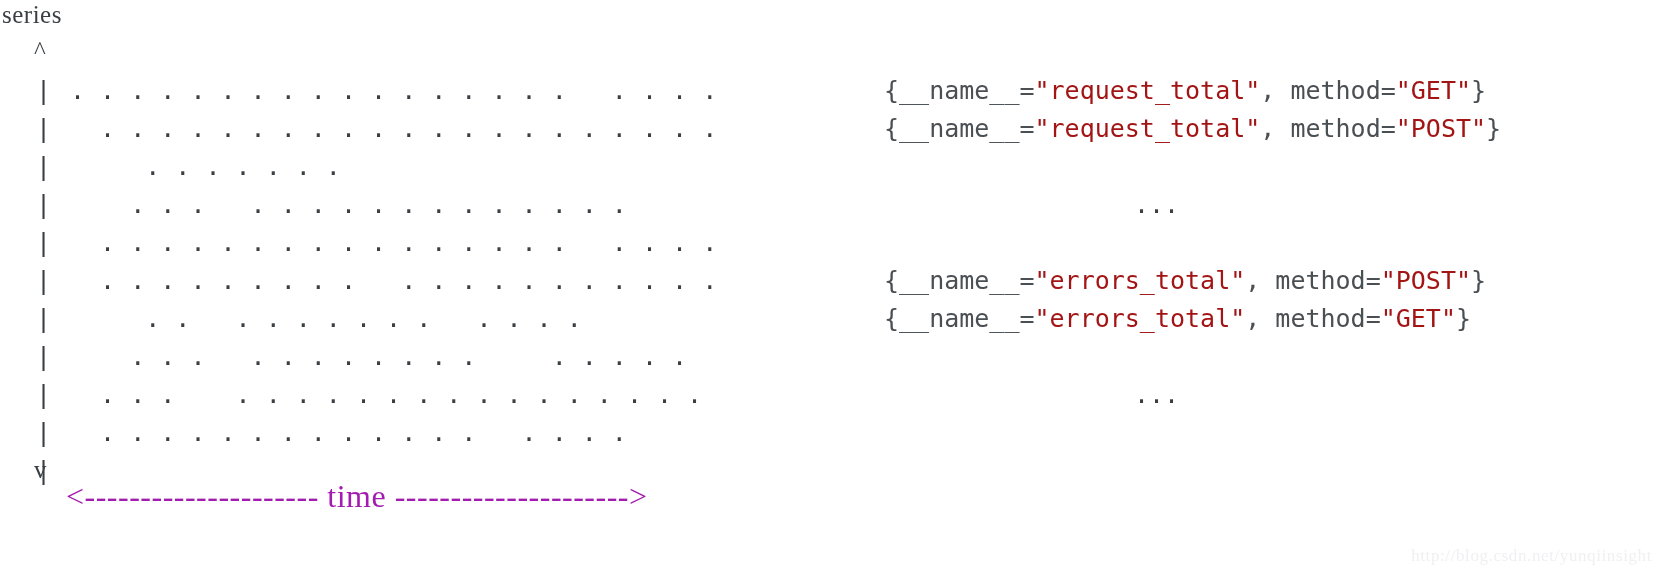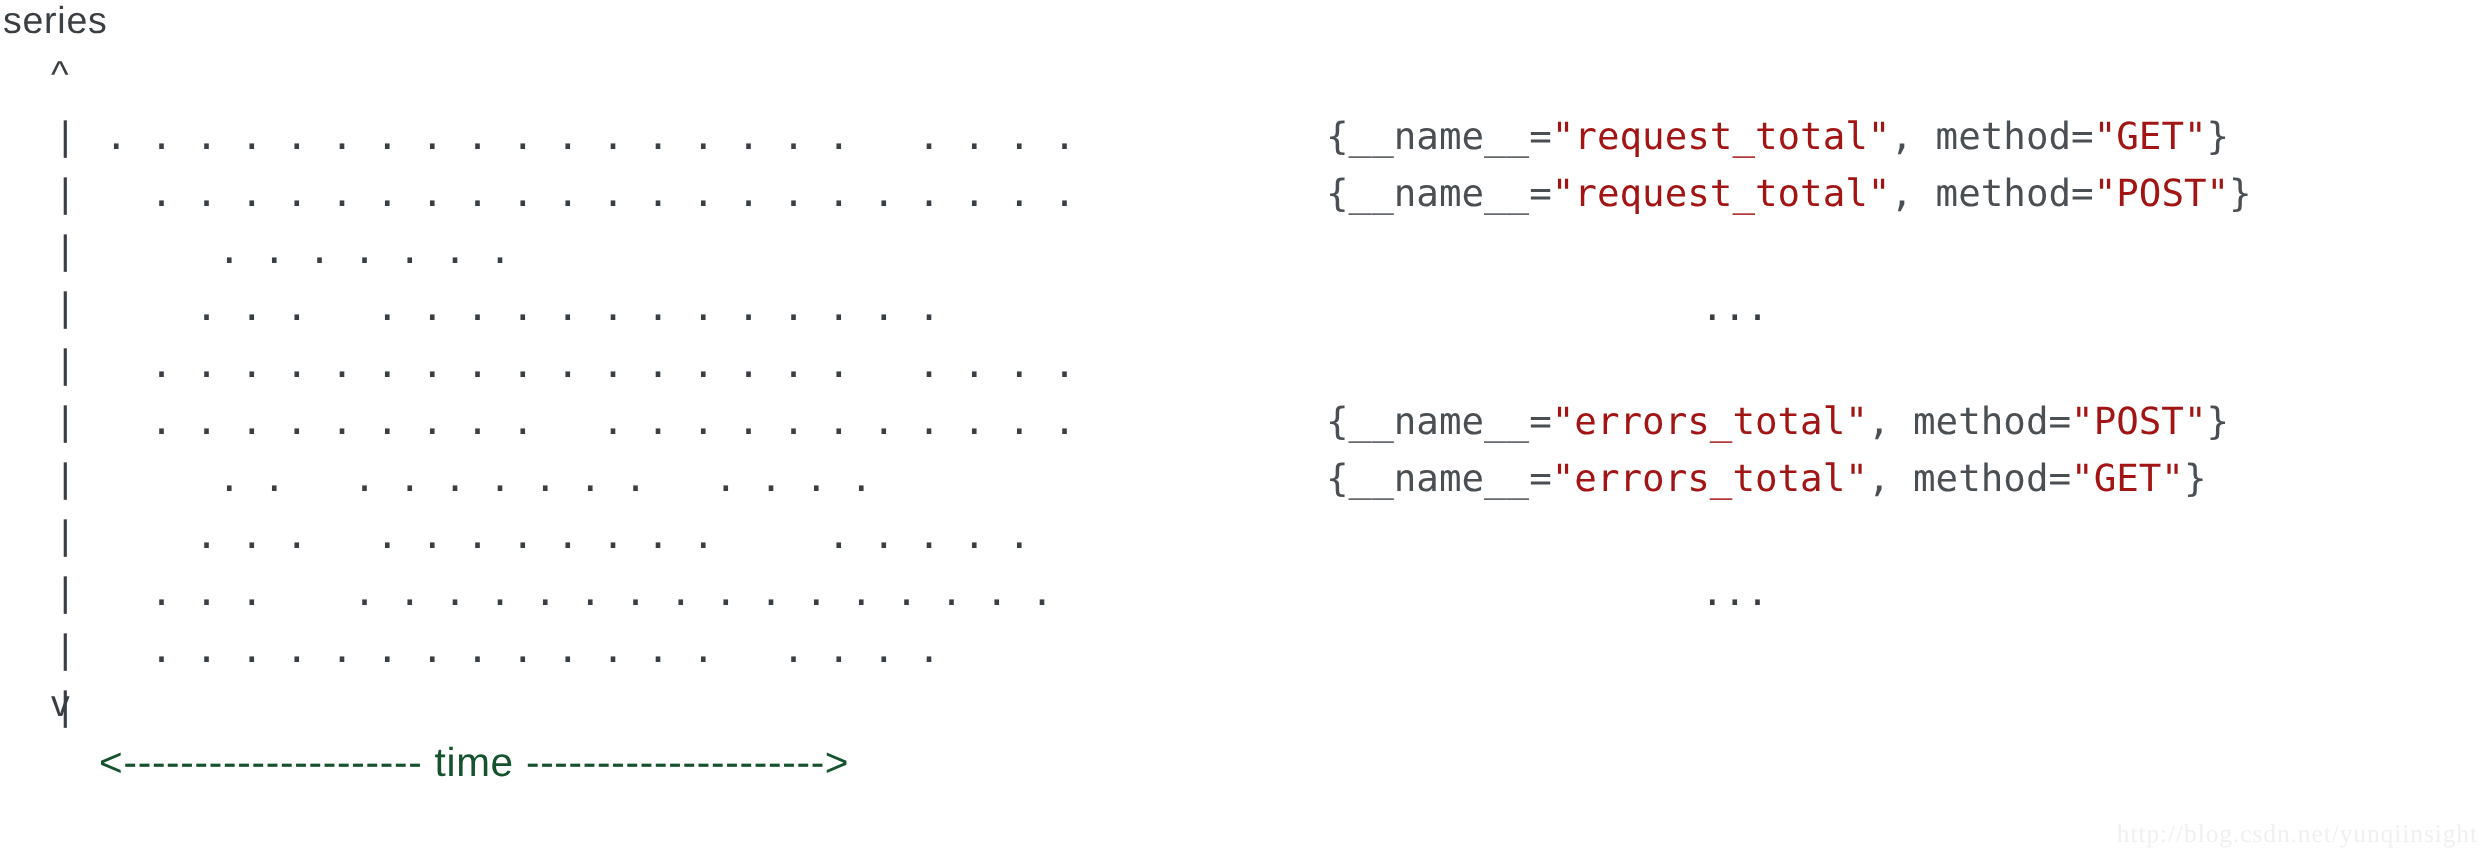--- a/index.html
+++ b/index.html
@@ -13,21 +13,21 @@
     position: relative;
     overflow: hidden;
     font-family: "DejaVu Sans Mono", "Liberation Mono", monospace;
     color: #3a3f44;
   }
 
   
   .cell {
     position: absolute;
     white-space: pre;
-    font-family: Liberation Sans, sans-serif;
+    font-family: Liberation Serif, serif;
     line-height: 1;
   }
 
   
   #series-label {
     left: 2px;
     top: 2px;
     font-size: 25px;
     color: #3a3f44;
     letter-spacing: 0.5px;
@@ -76,23 +76,23 @@
     font-size: 25px;
     color: #3a3f44;
     letter-spacing: 0px;
     line-height: 1;
     white-space: pre;
   }
 
   
   #time-axis {
     left: 66px;
-    top: 495px;
-    font-size: 27px;
-    color: #14532d;
+    top: 480px;
+    font-size: 32px;
+    color: #a21caf;
     letter-spacing: 0.5px;
   }
 
   
   #legend {
     position: absolute;
     left: 884px;
     top: 0;
     width: 776px;
     height: 570px;

